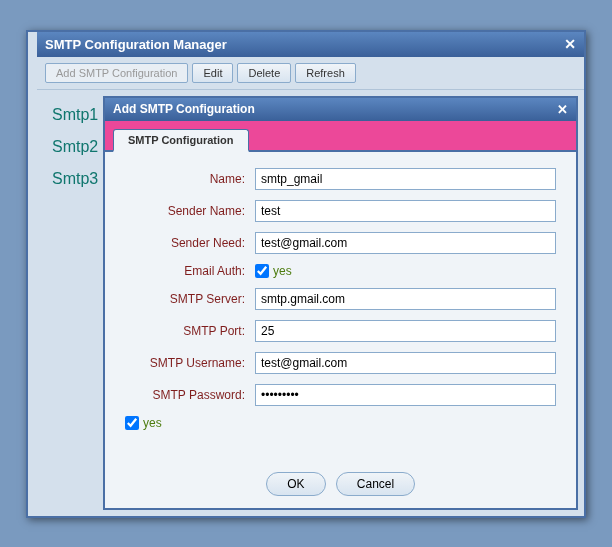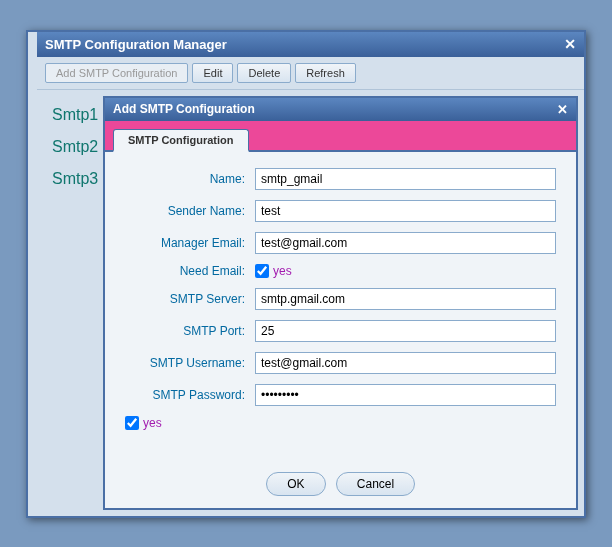--- a/index.html
+++ b/index.html
@@ -151,21 +151,21 @@
     .form-row {
       display: flex;
       align-items: center;
       margin-bottom: 10px;
     }
 
     .form-label {
       width: 130px;
       text-align: right;
       padding-right: 10px;
-      color: #0369a1;
+      color: #7f1d1d;
       font-size: 12px;
       flex-shrink: 0;
     }
 
     .form-input {
       flex: 1;
       height: 22px;
       border: 1px solid #8aabcc;
       background: white;
       padding: 2px 5px;
@@ -179,21 +179,21 @@
       gap: 4px;
     }
 
     .checkbox-row input[type="checkbox"] {
       width: 14px;
       height: 14px;
     }
 
     .checkbox-label {
       font-size: 12px;
-      color: #a21caf;
+      color: #4d7c0f;
     }
 
     
     .form-footer {
       display: flex;
       justify-content: center;
       gap: 10px;
       padding: 16px 20px 12px;
     }
 
@@ -257,26 +257,26 @@
           <span class="form-label">Name:</span>
           <input class="form-input" type="text" value="smtp_gmail" style="">
         </div>
 
         <div class="form-row">
           <span class="form-label">Sender Name:</span>
           <input class="form-input" type="text" value="test" style="">
         </div>
 
         <div class="form-row">
-          <span class="form-label">Manager Email:</span>
+          <span class="form-label">Sender Need:</span>
           <input class="form-input" type="text" value="test@gmail.com" style="">
         </div>
 
         <div class="form-row">
-          <span class="form-label">Need Email:</span>
+          <span class="form-label">Email Auth:</span>
           <div class="checkbox-row">
             <input type="checkbox" checked="" style="">
             <span class="checkbox-label">yes</span>
           </div>
         </div>
 
         <div class="form-row">
           <span class="form-label">SMTP Server:</span>
           <input class="form-input" type="text" value="smtp.gmail.com" style="">
         </div>

